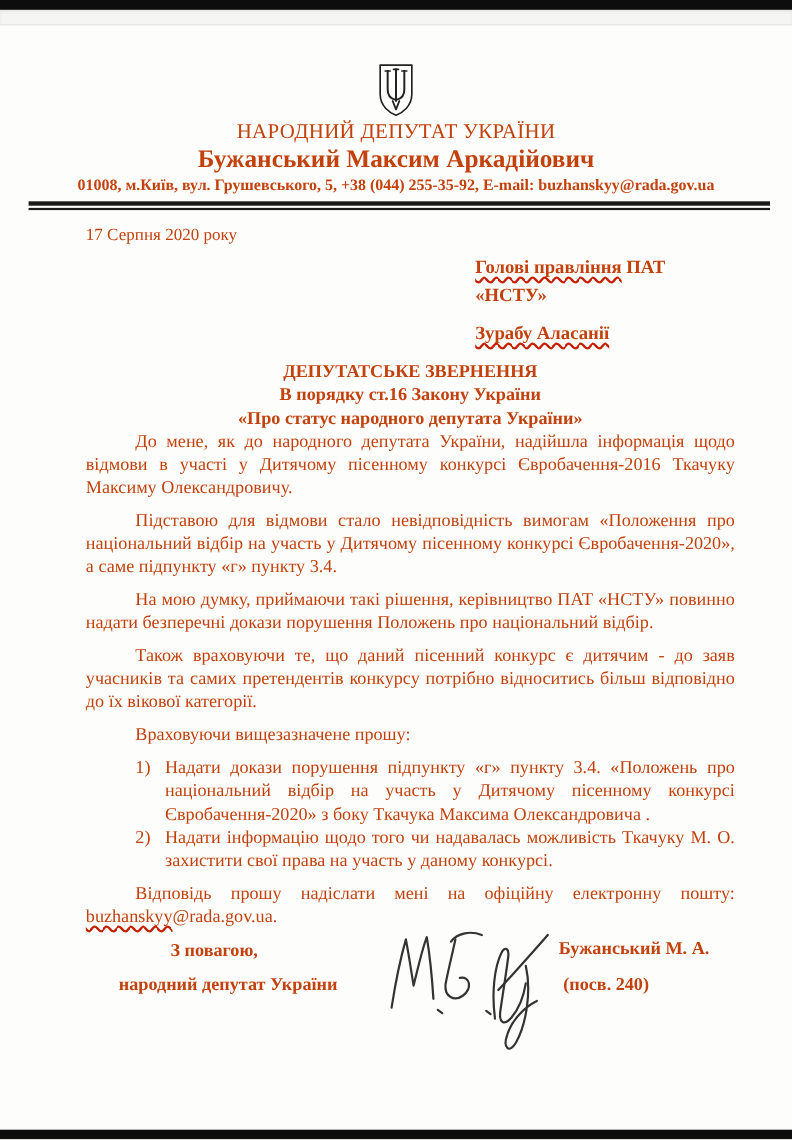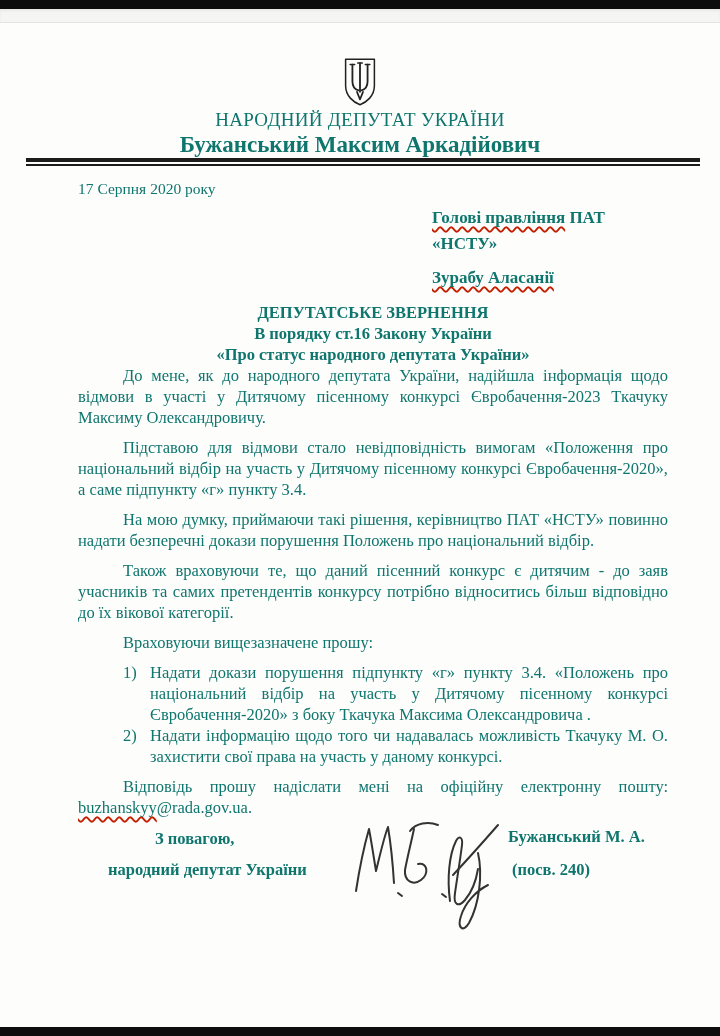--- a/index.html
+++ b/index.html
@@ -2,21 +2,21 @@
 <html><head>
 <meta charset="utf-8">
 <style>
   * { margin:0; padding:0; box-sizing:border-box; }
   html,body { background:#ffffff; }
   .page {
     position:relative;
     width:720px; height:1036px;
     background:#fdfdfc;
     font-family:"Liberation Serif","DejaVu Serif",serif;
-    color:#0f766e;
+    color:#c2410c;
     overflow:hidden;
     margin:0 auto;
   }
   .top-bar { height:9px; background:#0d0d0d; }
   .top-strip {
     height:14px; background:#f5f5f3;
     border-bottom:1px solid #e4e4e2;
     box-shadow: inset 0 2px 3px rgba(0,0,0,0.05);
   }
   .letterhead { text-align:center; padding-top:34px; }
@@ -79,20 +79,21 @@
     <svg class="emblem" width="38" height="50" viewBox="0 0 50 66" fill="none" stroke="#222222" stroke-linecap="round" stroke-linejoin="round">
       <path d="M6 3 H44 V38 C44 52 33 60 25 63 C17 60 6 52 6 38 Z" stroke-width="2"></path>
       <path d="M15 10 V32 C15 40 19 43 23 44" stroke-width="2.4"></path>
       <path d="M35 10 V32 C35 40 31 43 27 44" stroke-width="2.4"></path>
       <path d="M25 8 V46" stroke-width="2.4"></path>
       <path d="M21 46 L25 56 L29 46" stroke-width="2.2"></path>
       <path d="M12 10 H18 M22 8 H28 M32 10 H38" stroke-width="2"></path>
     </svg>
     <div class="org-line">НАРОДНИЙ ДЕПУТАТ УКРАЇНИ</div>
     <div class="person-name">Бужанський Максим Аркадійович</div>
+    <div class="contact-line">01008, м.Київ, вул. Грушевського, 5, +38 (044) 255-35-92, E-mail: buzhanskyy@rada.gov.ua</div>
   </div>
 
   <div class="rule"></div>
 
   <div class="content">
 
     <div class="meta-row">
       <div class="date-block">
         <div>17 Серпня 2020 року</div>
       </div>
@@ -102,21 +103,21 @@
         <div class="addr-line3 wavy">Зурабу Аласанії</div>
       </div>
     </div>
 
     <div class="title-block">
       <div>ДЕПУТАТСЬКЕ ЗВЕРНЕННЯ</div>
       <div>В порядку ст.16 Закону України</div>
       <div>«Про статус народного депутата України»</div>
     </div>
 
-    <p class="para">До мене, як до народного депутата України, надійшла інформація щодо відмови в участі у Дитячому пісенному конкурсі Євробачення-2023 Ткачуку Максиму Олександровичу.</p>
+    <p class="para">До мене, як до народного депутата України, надійшла інформація щодо відмови в участі у Дитячому пісенному конкурсі Євробачення-2016 Ткачуку Максиму Олександровичу.</p>
     <p class="para">Підставою для відмови стало невідповідність вимогам «Положення про національний відбір на участь у Дитячому пісенному конкурсі Євробачення-2020», а саме підпункту «г» пункту 3.4.</p>
     <p class="para">На мою думку, приймаючи такі рішення, керівництво ПАТ «НСТУ» повинно надати безперечні докази порушення Положень про національний відбір.</p>
     <p class="para">Також враховуючи те, що даний пісенний конкурс є дитячим - до заяв учасників та самих претендентів конкурсу потрібно відноситись більш відповідно до їх вікової категорії.</p>
     <p class="para">Враховуючи вищезазначене прошу:</p>
 
     <div class="req-list">
       <div class="list-item">
         <span class="list-num">1)</span>
         <span class="list-text">Надати докази порушення підпункту «г» пункту 3.4. «Положень про національний відбір на участь у Дитячому пісенному конкурсі Євробачення-2020» з боку Ткачука Максима Олександровича .</span>
       </div>

